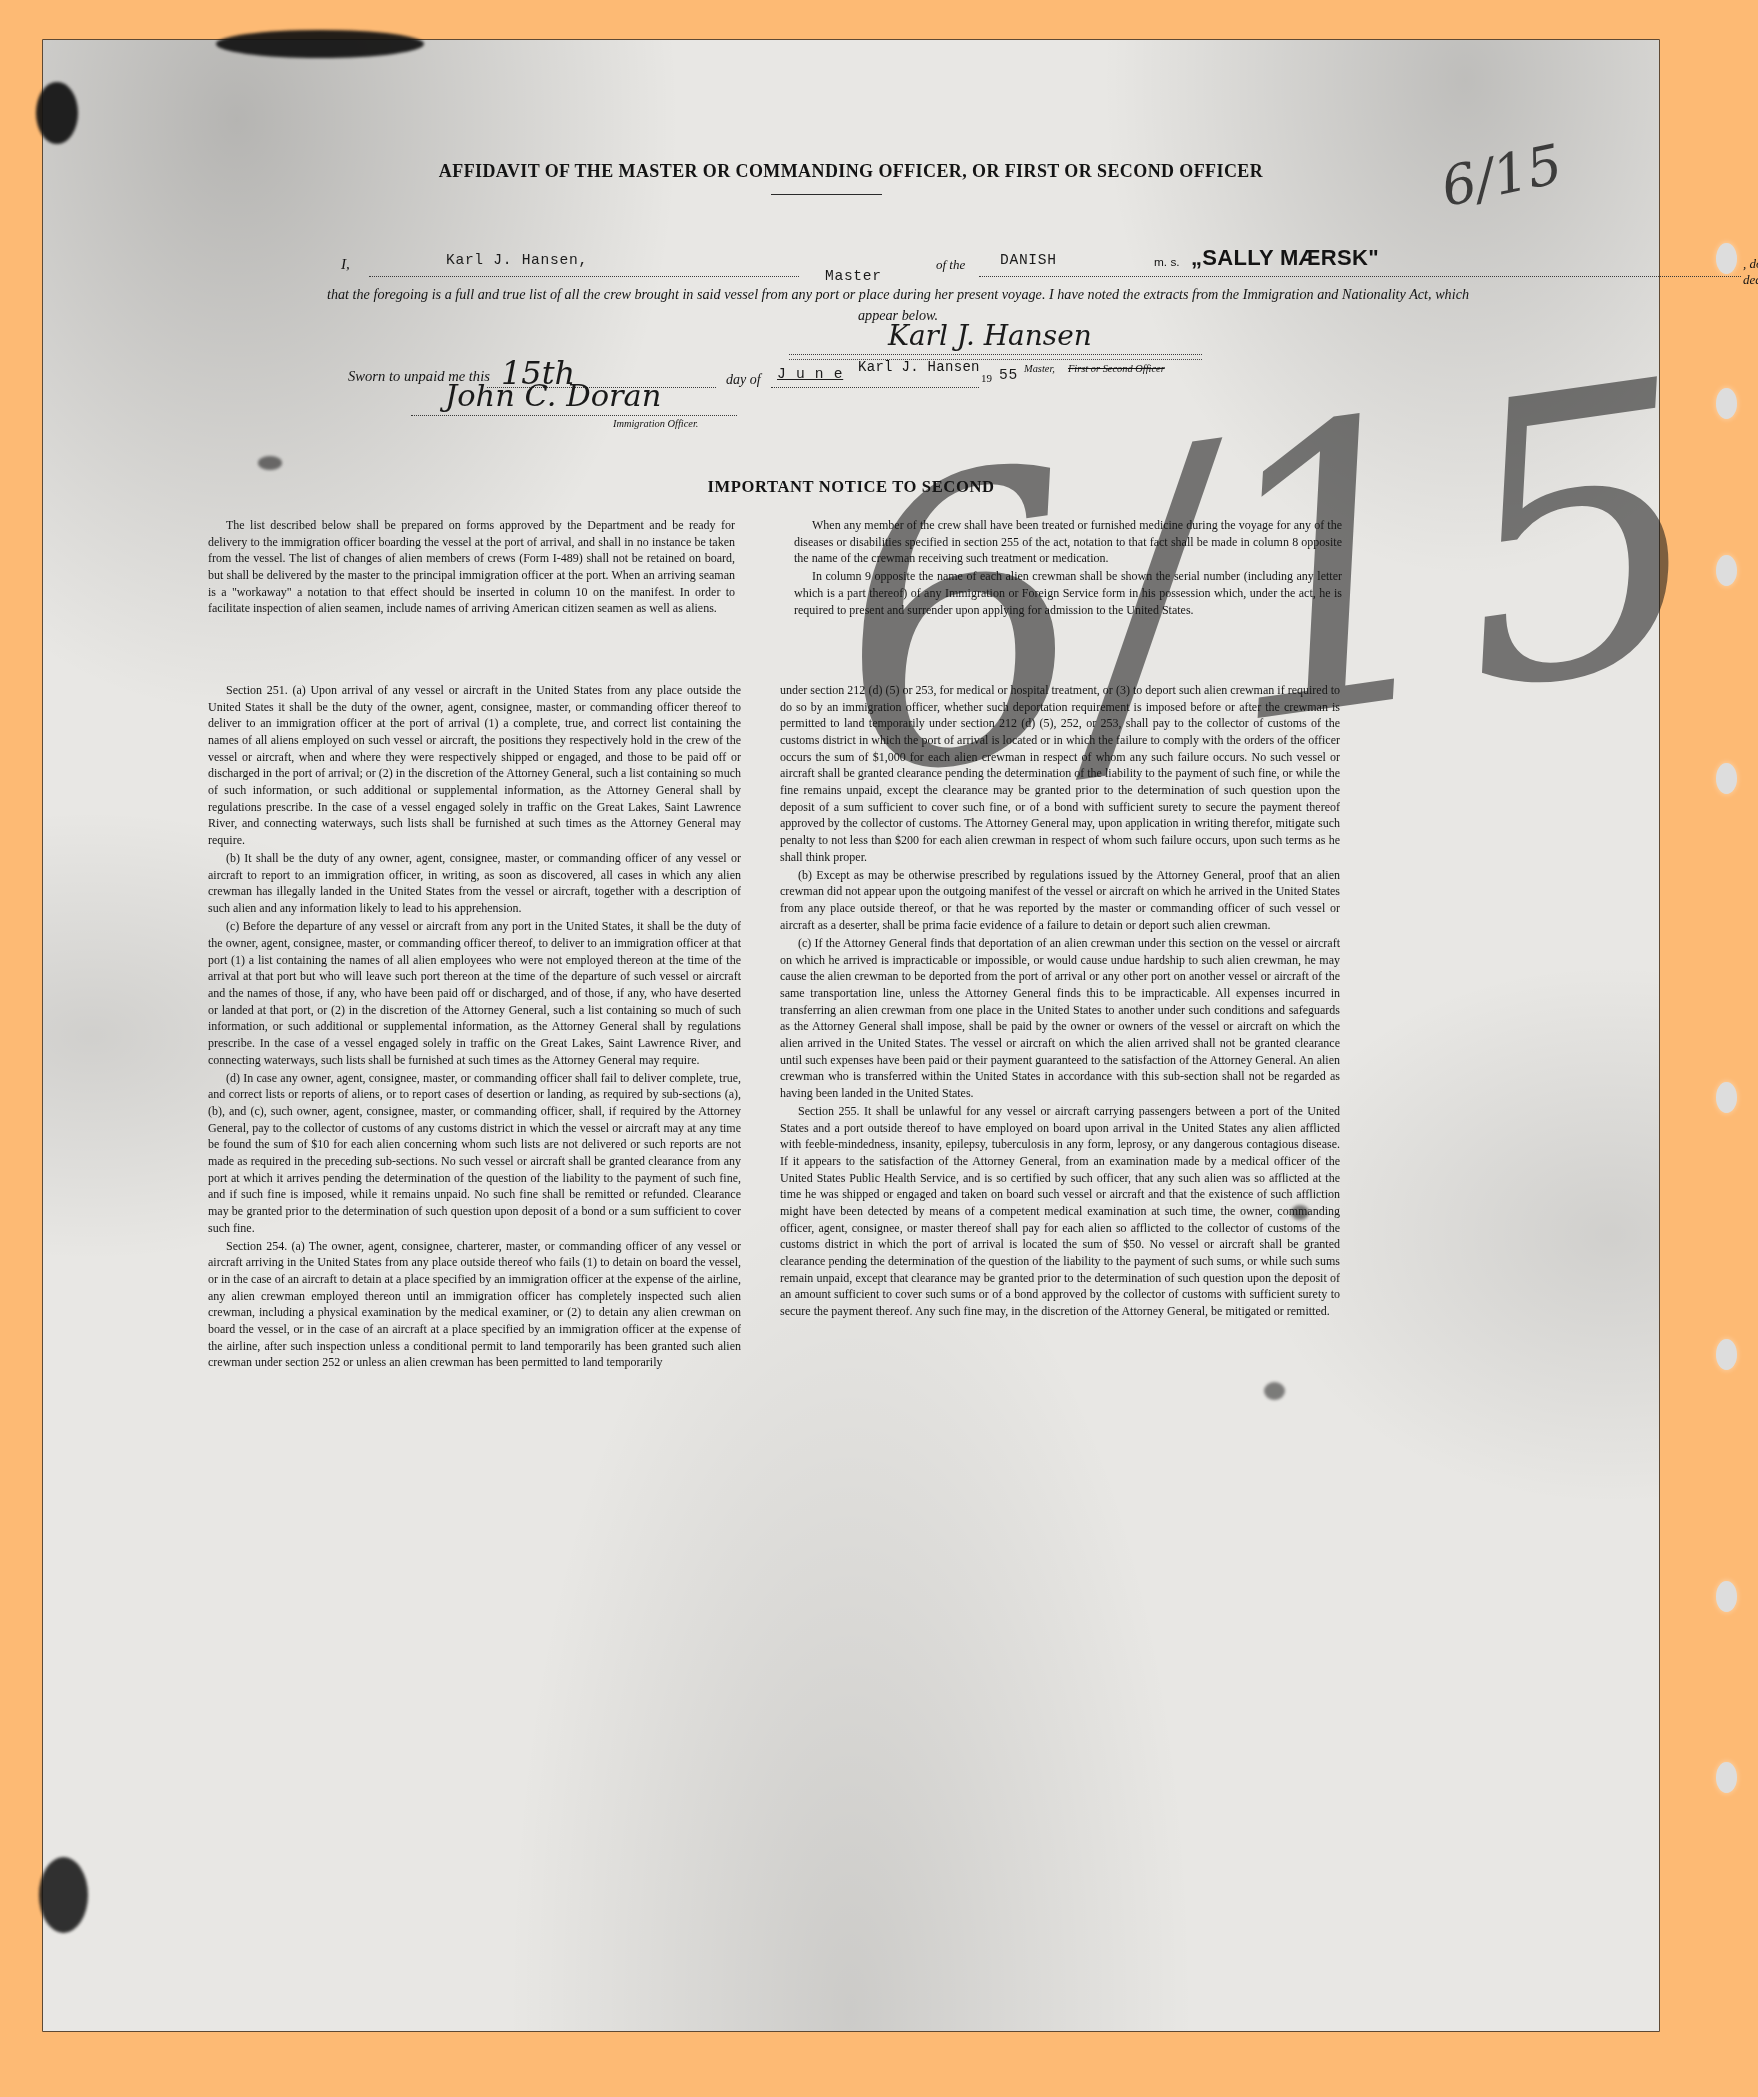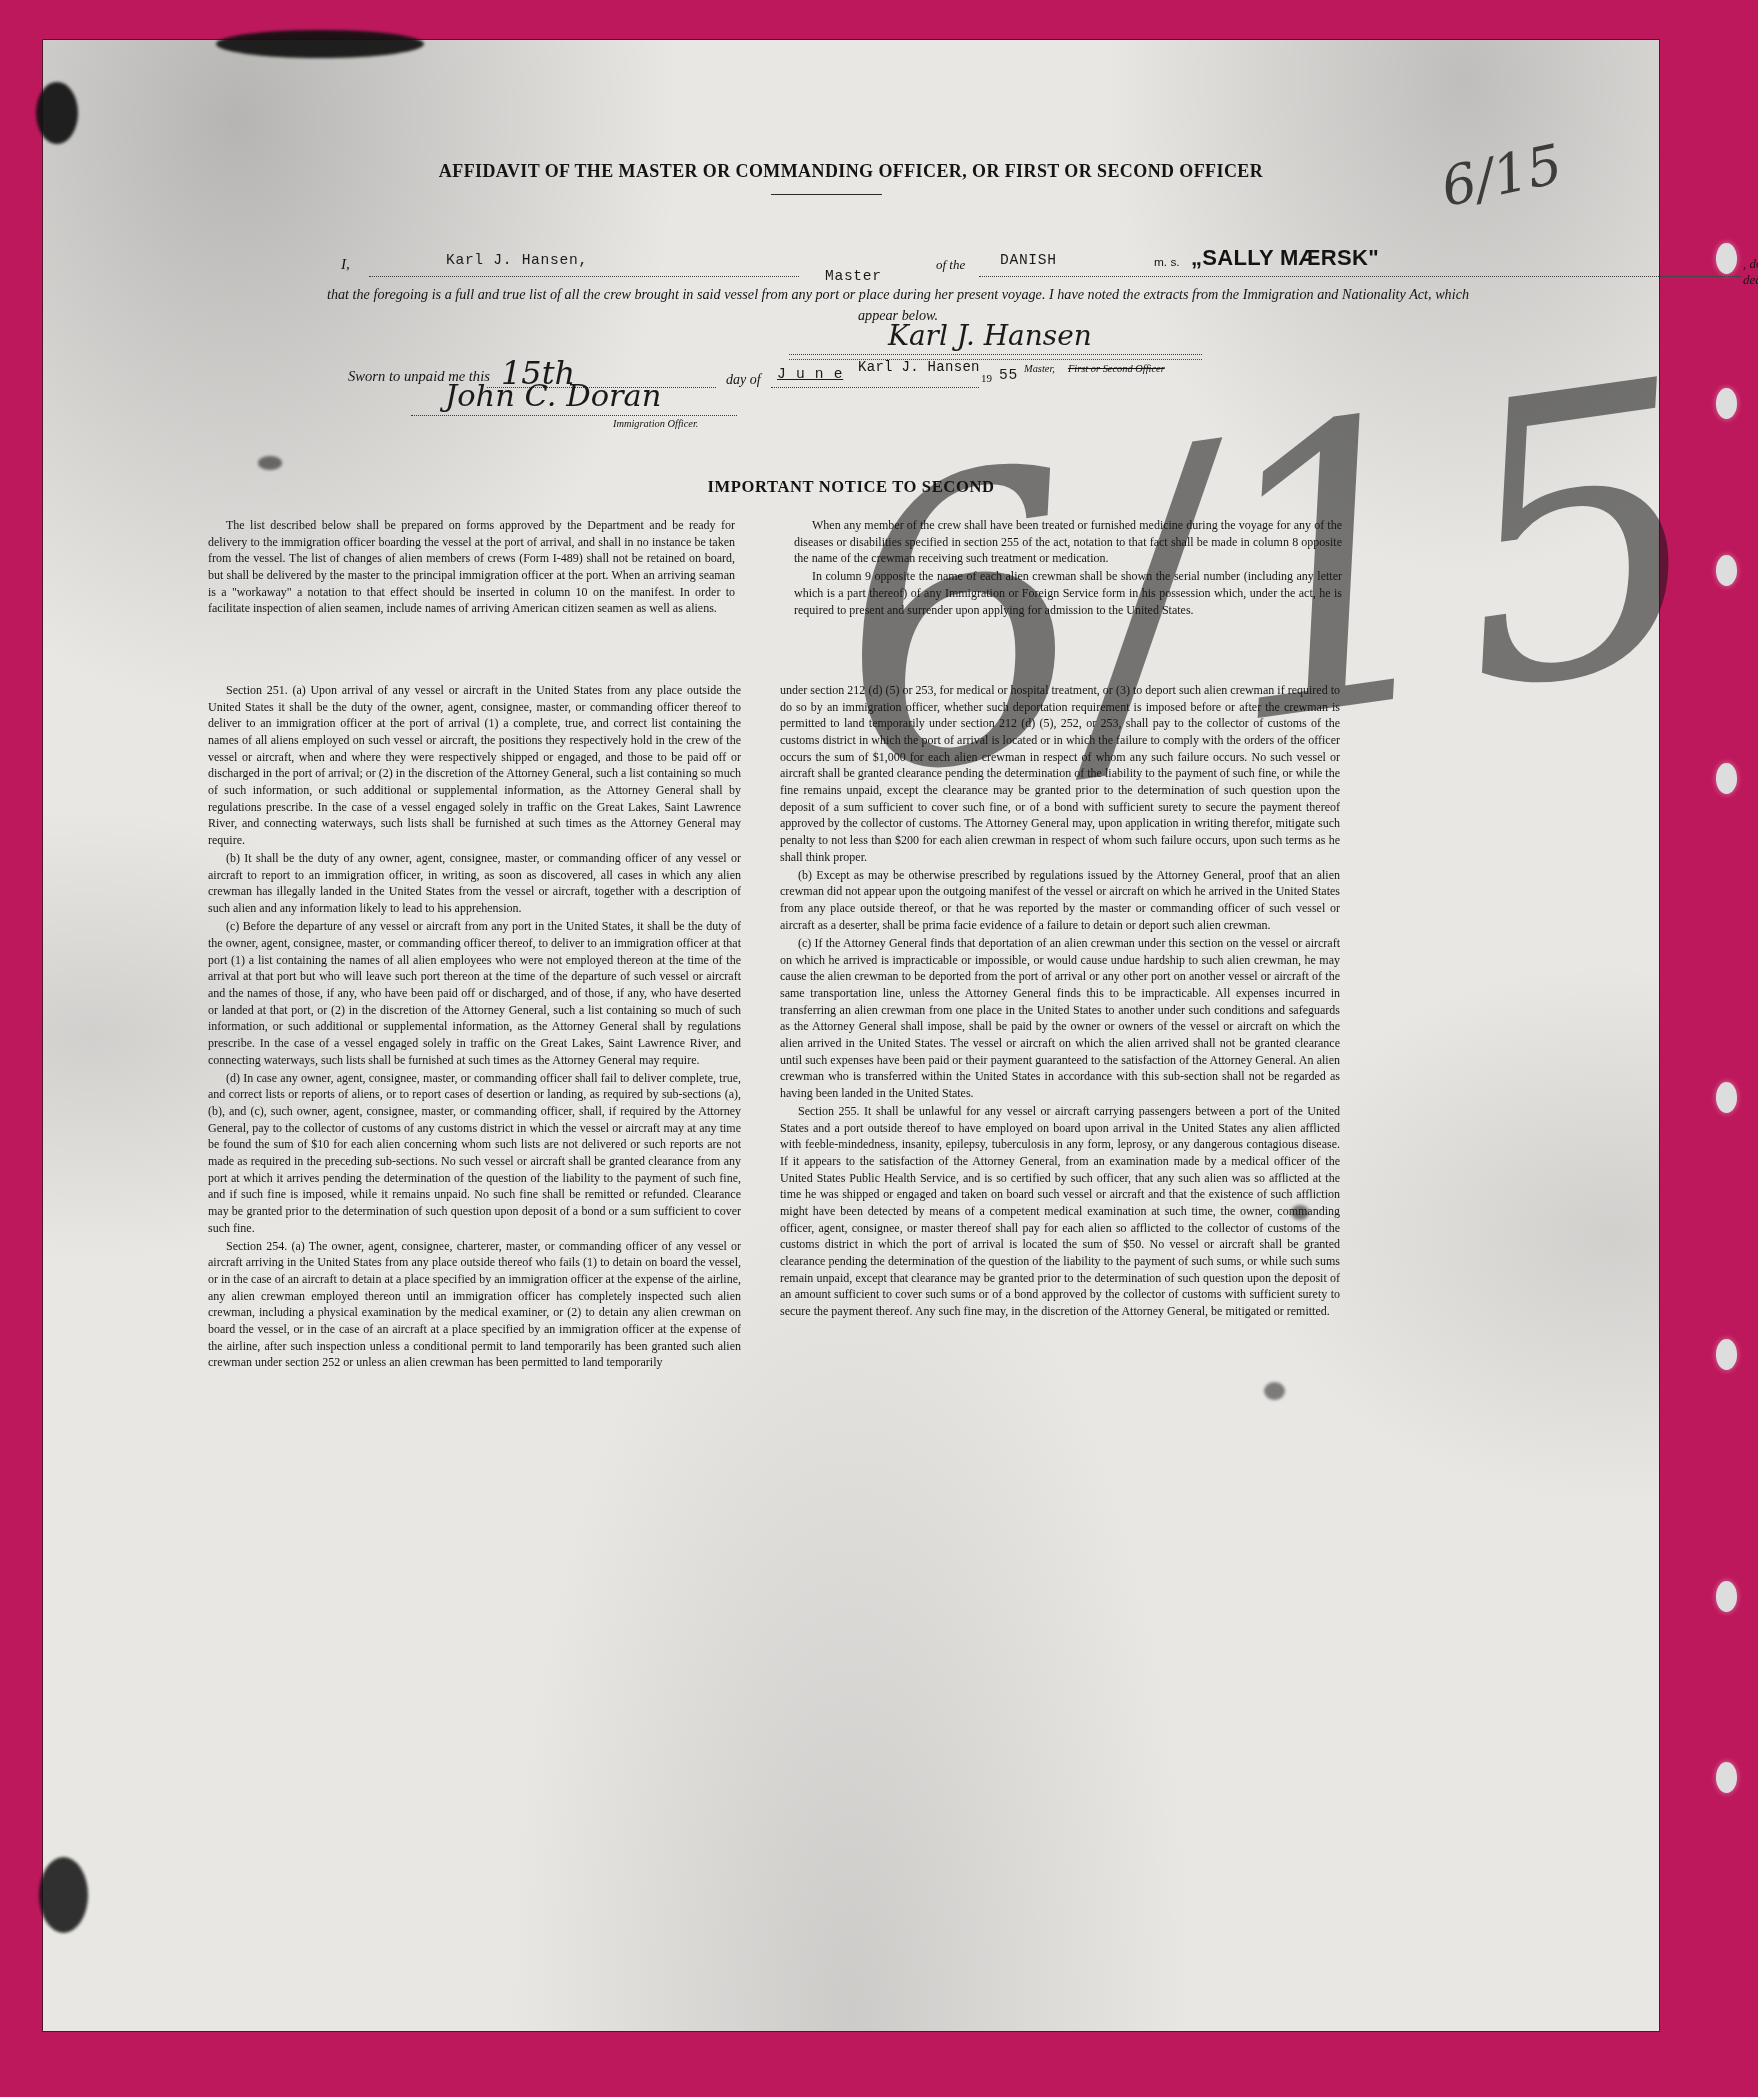--- a/index.html
+++ b/index.html
@@ -12,21 +12,21 @@
     height: 2097px;
     position: relative;
     font-family: "Liberation Serif", serif;
     overflow: hidden;
   }
 
   
   #scan {
     position: absolute;
     inset: 0;
-    background: #be185d;
+    background: #fdba74;
   }
   #page {
     position: absolute;
     left: 43px;
     top: 40px;
     width: 1616px;
     height: 1991px;
     background: #e8e7e4;
     box-shadow: 0 0 0 0.7px #1a1a1a;
   }

